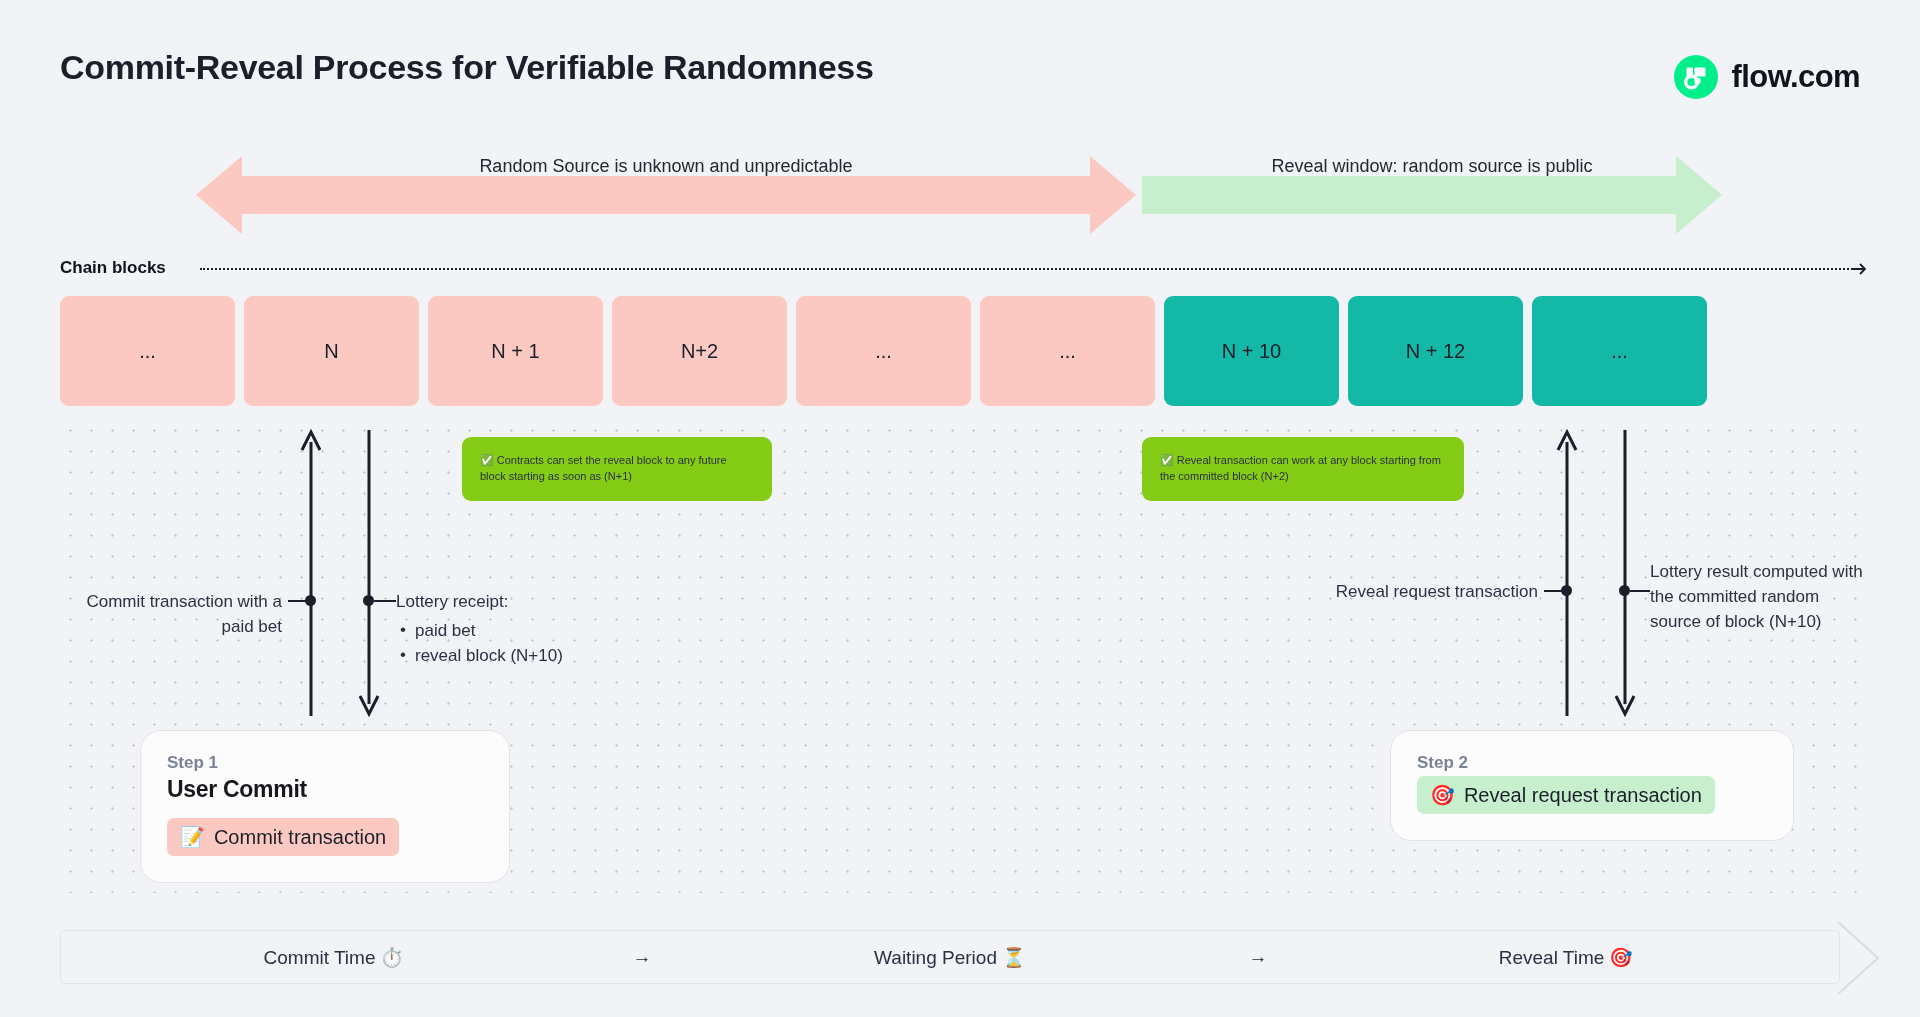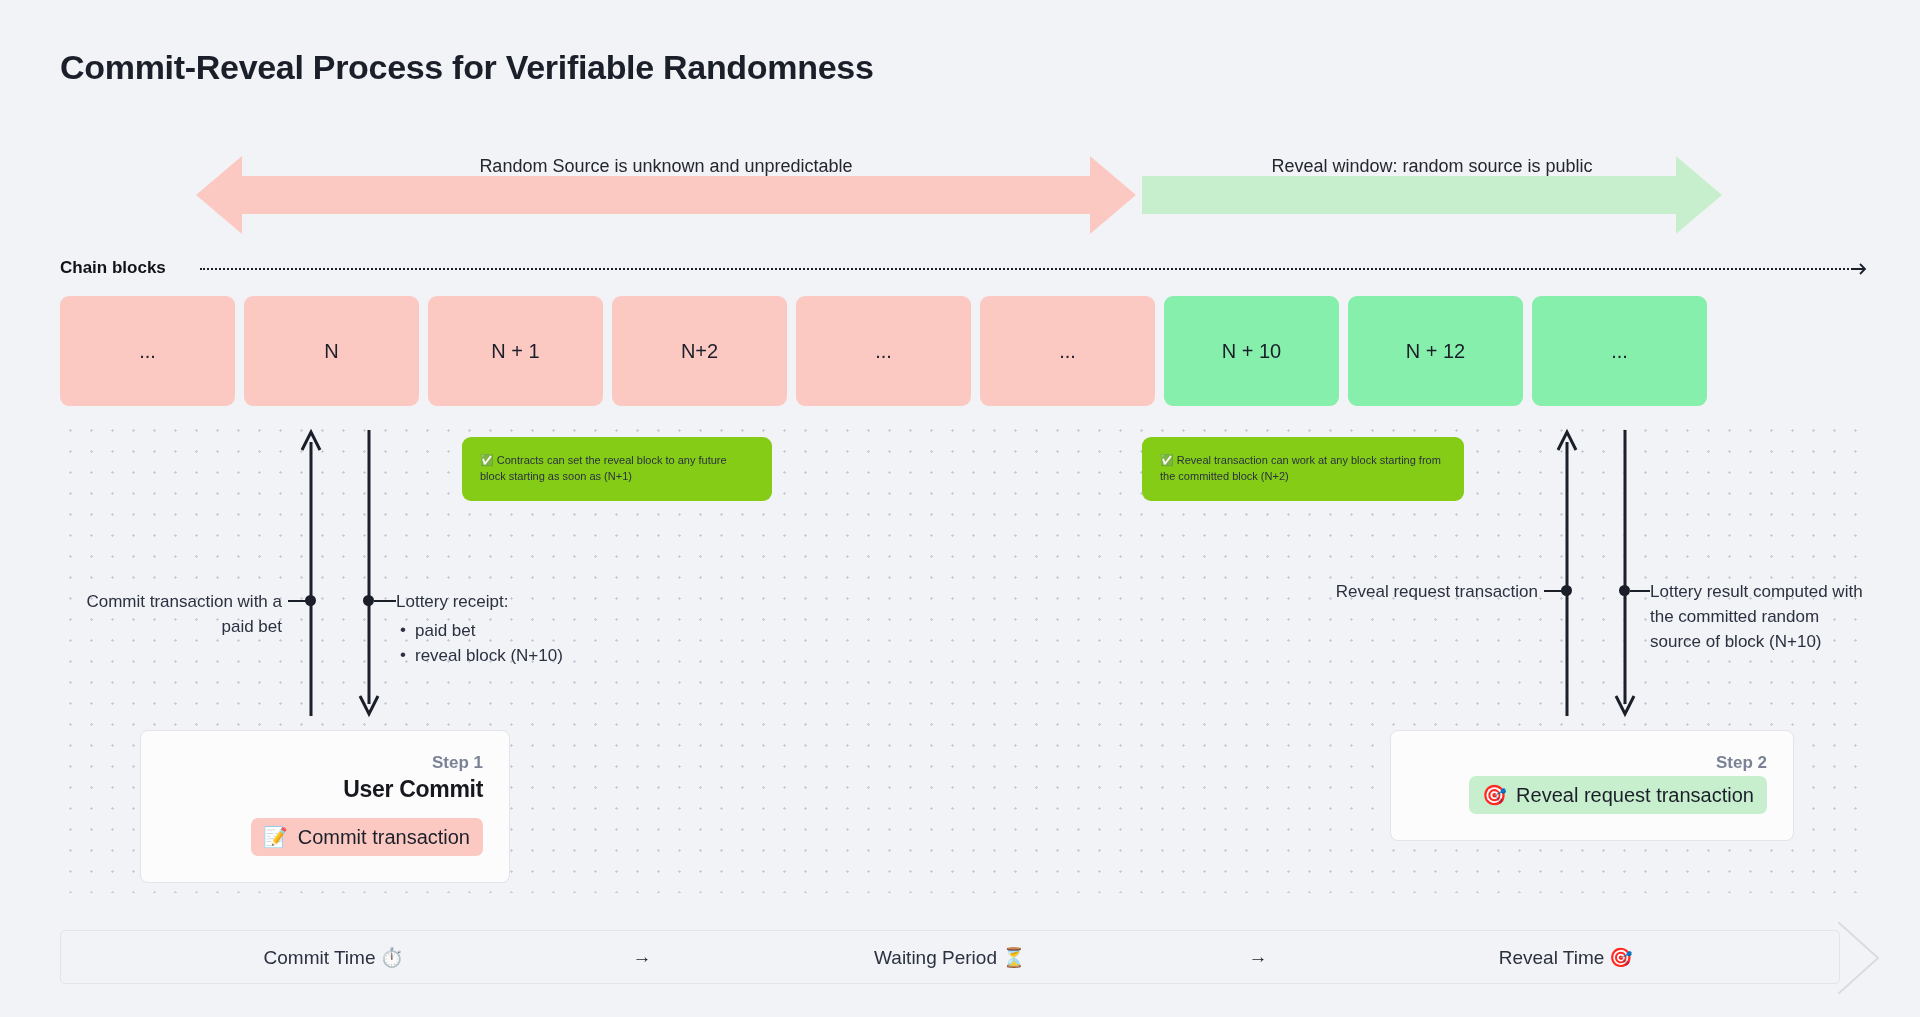--- a/index.html
+++ b/index.html
@@ -47,21 +47,21 @@
   }
   .chain-arrow { position: absolute; left: 1852px; top: 261px; }
 
   .blocks { position: absolute; left: 60px; top: 296px; display: flex; gap: 9px; }
   .block {
     width: 175px; height: 110px; border-radius: 9px;
     display: flex; align-items: center; justify-content: center;
     font-size: 20px; color: #1b1f2a;
   }
   .block.pink  { background: #fcc9c2; }
-  .block.green { background: #86efac; }
+  .block.green { background: #14b8a6; }
 
   
   .dot-field {
     position: absolute; left: 60px; top: 420px; width: 1805px; height: 473px;
     background-image: radial-gradient(#c9ccd6 1.1px, transparent 1.2px);
     background-size: 21px 21px;
   }
 
   
   .callout {
@@ -84,21 +84,21 @@
   .anno.right-align { text-align: right; }
   .anno ul { list-style: none; margin: 4px 0 0 0; padding: 0; }
   .anno li { position: relative; padding-left: 19px; }
   .anno li:before {
     content: "•"; position: absolute; left: 4px; top: -1px; color: #2b3140;
   }
 
   
   .card {
     position: absolute; background: #fcfcfd; border: 1px solid #e2e4ea;
-    border-radius: 8px; padding: 22px 26px 26px 26px; text-align: right;
+    border-radius: 21px; padding: 22px 26px 26px 26px;
   }
   .card-step { font-size: 17px; font-weight: 700; color: #7a8295; margin-bottom: 3px; }
   .card-title { font-size: 23px; font-weight: 700; color: #16181d; margin-bottom: 15px; letter-spacing: -0.3px; }
   .pill {
     display: inline-flex; align-items: center; gap: 9px;
     border-radius: 7px; padding: 7px 13px; font-size: 20px; color: #1b1f2a;
   }
   .pill.pink  { background: #fcc9c2; }
   .pill.green { background: #c8efcd; }
   .card-commit { left: 140px;  top: 730px; width: 370px; }
@@ -118,20 +118,31 @@
             font-size: 19px; color: #1b1f2a; }
   .tl-tip { position: absolute; left: 1838px; top: 922px; }
 </style>
 </head>
 <body>
 
 <div id="stage">
 
   <div class="page-title">Commit-Reveal Process for Verifiable Randomness</div>
 
+  <div class="brand">
+    <div class="brand-mark">
+      <svg width="44" height="44" viewBox="0 0 44 44">
+        <rect x="20.5" y="12.5" width="11" height="9" rx="1.2" fill="#ffffff"></rect>
+        <rect x="12.5" y="12.5" width="6.5" height="9" rx="1.2" fill="#ffffff"></rect>
+        <rect x="20.5" y="23" width="6" height="5.5" rx="1" fill="#ffffff"></rect>
+        <circle cx="17.5" cy="27" r="5.8" fill="none" stroke="#ffffff" stroke-width="3.4"></circle>
+      </svg>
+    </div>
+    <div class="brand-text">flow.com</div>
+  </div>
 
   <div class="banner-row">
     <div class="banner banner-pink">
       <svg width="940" height="78" viewBox="0 0 940 78" preserveAspectRatio="none">
         <path d="M0,39 L46,0 L46,20 L894,20 L894,0 L940,39 L894,78 L894,58 L46,58 L46,78 Z" fill="#fcc9c2"></path>
       </svg>
       <span>Random Source is unknown and unpredictable</span>
     </div>
     <div class="banner banner-green">
       <svg width="580" height="78" viewBox="0 0 580 78" preserveAspectRatio="none">
@@ -211,21 +222,21 @@
   </div>
 
   <div class="lead" style="left:1544px; top:590px; width:22px;"></div>
   <div class="dot" style="left:1561px; top:585px;"></div>
   <div class="anno right-align" style="left:1330px; top:580px; width:208px;">
     <span>Reveal request transaction</span>
   </div>
 
   <div class="dot" style="left:1619px; top:585px;"></div>
   <div class="lead" style="left:1630px; top:590px; width:20px;"></div>
-  <div class="anno" style="left:1650px; top:580px; width:215px;">
+  <div class="anno" style="left:1650px; top:560px; width:215px;">
     <span>Lottery result computed with the committed random source of block (N+10)</span>
   </div>
 
   <div class="card card-commit">
     <div class="card-step">Step 1</div>
     <div class="card-title">User Commit</div>
     <div class="pill pink">
       <span>📝</span>
       <span>Commit transaction</span>
     </div>

